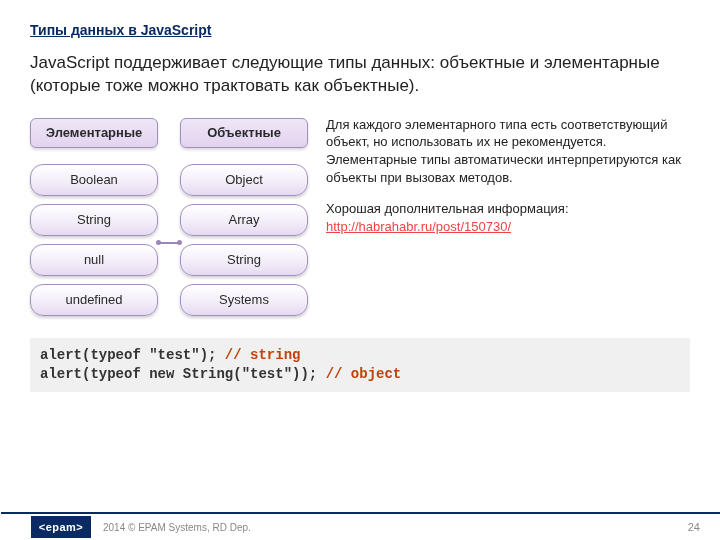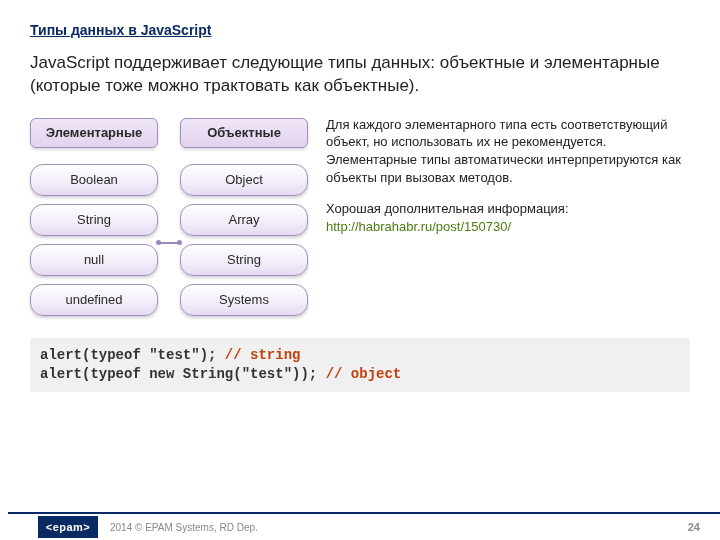--- a/index.html
+++ b/index.html
@@ -88,36 +88,37 @@
   .connector::before { left: -2px; }
   .connector::after { right: -2px; }
   .side-text {
     flex: 1;
     font-size: 13px;
     color: #222;
     line-height: 1.35;
   }
   .side-text p { margin-bottom: 14px; }
   .link {
-    color: #4d7c0f;
+    color: #ef4444;
+    text-decoration: underline;
   }
   .code-block {
     margin: 14px 30px 0 30px;
     background: #f0f0f0;
     padding: 8px 10px;
     font-family: "Courier New", monospace;
     font-size: 14px;
     font-weight: bold;
     color: #333;
     line-height: 1.35;
   }
   .code-comment { color: #c2410c; font-family: Liberation Mono, monospace; }
   .footer {
     position: absolute;
-    left: 8px; right: 0; bottom: 0;
+    left: 1px; right: 0; bottom: 0;
     height: 28px;
     border-top: 2px solid #0a2a63;
     display: flex;
     align-items: center;
     font-size: 10px;
     color: #888;
   }
   .logo {
     width: 60px;
     background: #0a2a63;
@@ -130,21 +131,20 @@
     align-items: center;
     justify-content: center;
     letter-spacing: 0.5px;
   }
   .copyright { margin-left: 12px; }
   .page-num {
     position: absolute;
     right: 20px;
     font-size: 11px;
     color: #888;
-    font-weight: bold;
   }
 </style>
 </head>
 <body>
 
 <div class="slide">
   <div class="title">Типы данных в JavaScript</div>
   <div class="intro">JavaScript поддерживает следующие типы данных: объектные и элементарные (которые тоже можно трактовать как объектные).</div>
 
   <div class="body-row">

